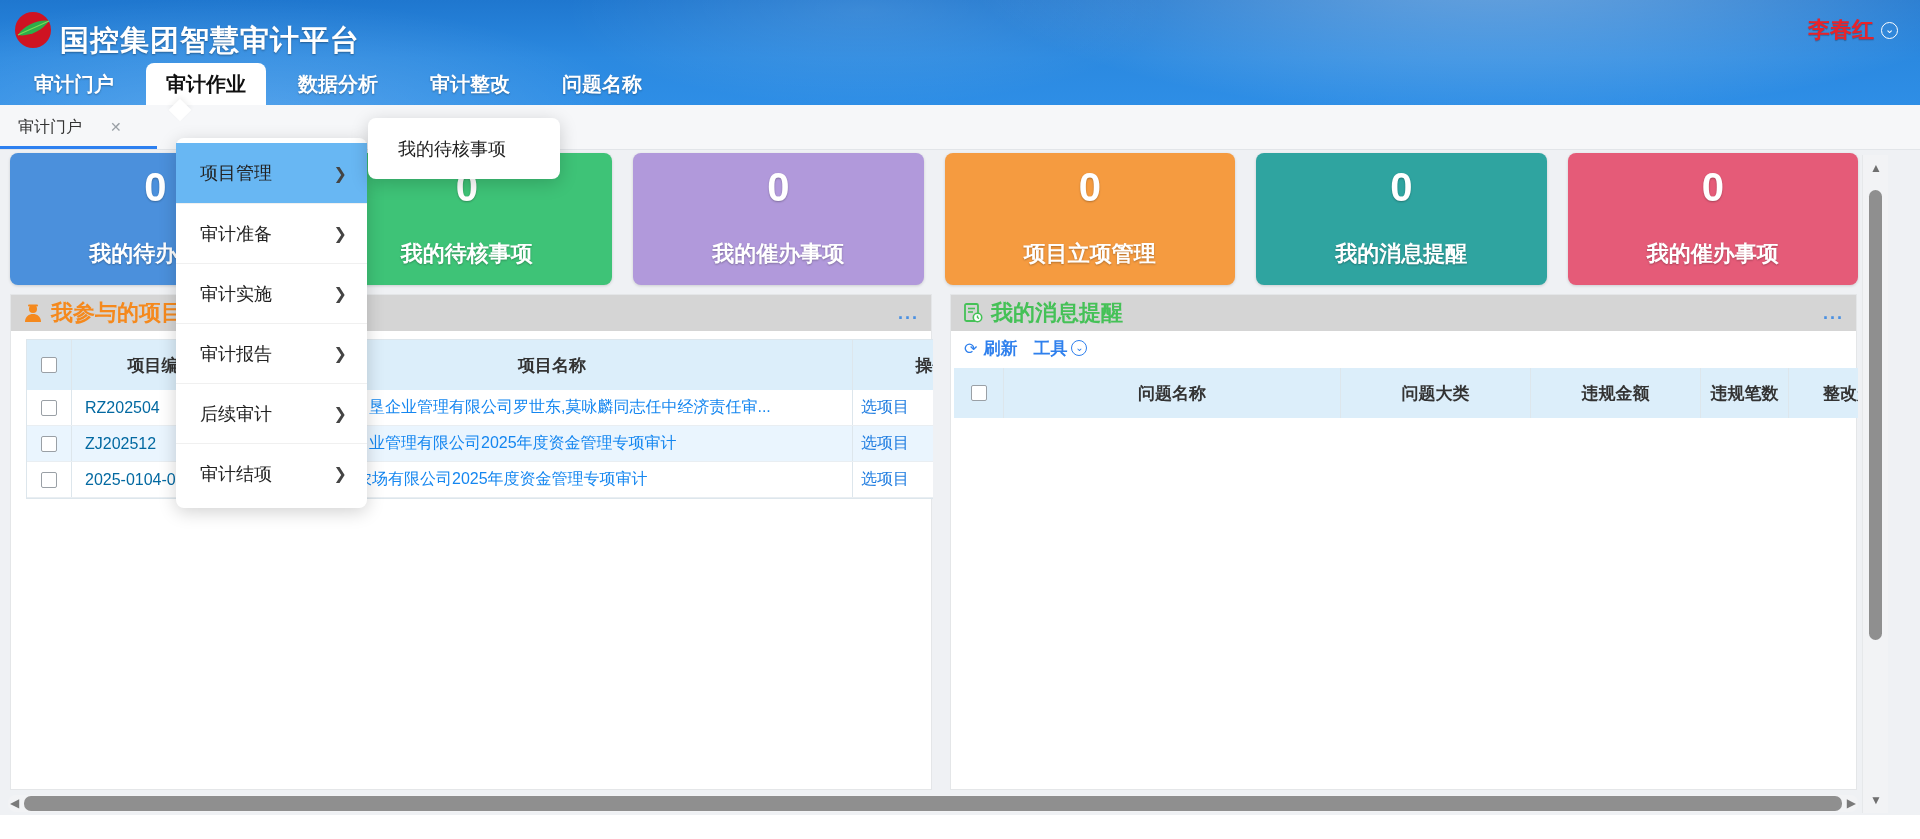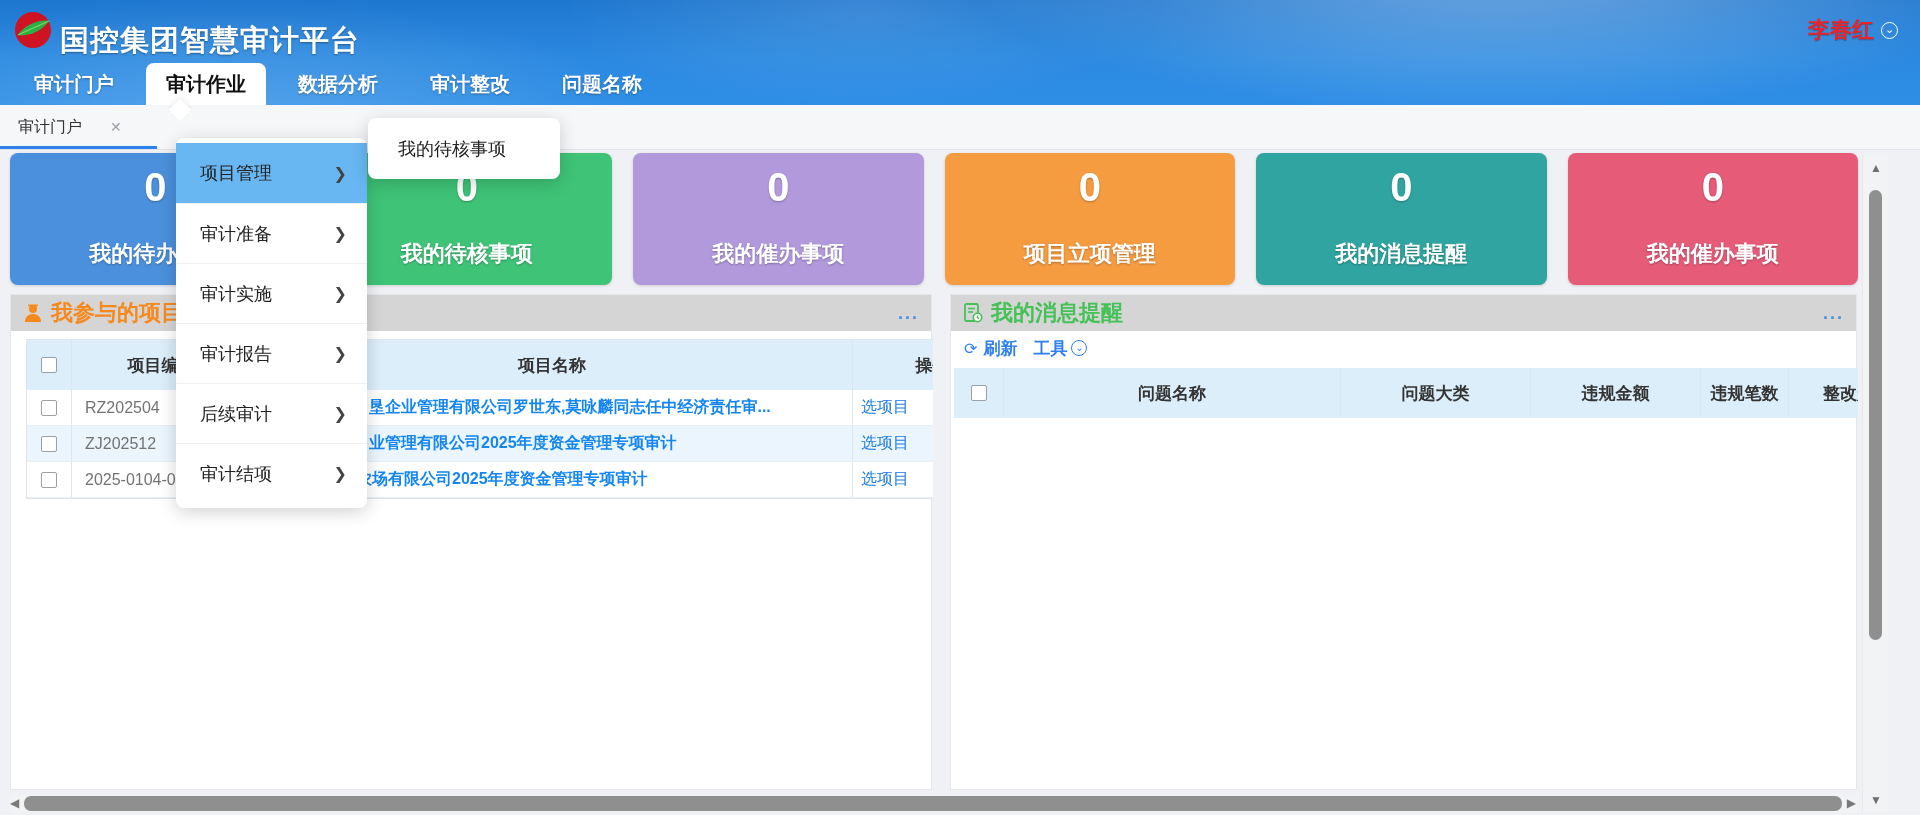--- a/index.html
+++ b/index.html
@@ -66,24 +66,24 @@
 
   
   .gtable { overflow:hidden; }
   .trow { display:flex; }
   .tcell { flex:0 0 auto; display:flex; align-items:center; overflow:hidden;
     white-space:nowrap; border-right:1px solid #dde6ec; }
   .thead .trow { background:#dceefa; height:50px; }
   .thead .tcell { justify-content:center; font-size:17px; font-weight:bold; color:#333; }
   .tbody .trow { height:36px; background:#fff; border-bottom:1px solid #e9eef2; }
   .tbody .trow.stripe { background:#eaf5fe; }
-  .cell-left { justify-content:flex-start; padding-left:13px; font-size:16px; color:#737373;text-align:right; }
+  .cell-left { justify-content:flex-start; padding-left:13px; font-size:16px; color:#0369a1;text-align:right; }
   .cell-name { justify-content:flex-start; padding-left:8px; }
   .cell-name.indent { padding-left:117px; }
-  .name-link { color:#1486f0; font-size:16px; font-weight:bold; cursor:pointer; overflow:hidden; white-space:nowrap; }
+  .name-link { color:#1486f0; font-size:16px; font-weight:normal; cursor:pointer; overflow:hidden; white-space:nowrap; }
   .action-link { color:#1e7ce0; font-size:16px; cursor:pointer; }
   .ltable { position:absolute; left:15px; top:44px; width:907px;
     border:1px solid #dde6ec; border-right:none; }
   .rtable { position:absolute; left:3px; top:73px; width:904px; }
   .checkbox { width:16px; height:16px; border:1.5px solid #9aa0a6; border-radius:2px;
     background:#fff; display:inline-block; cursor:pointer; }
   .cell-check { justify-content:center; }
 
   .r-toolbar { position:absolute; left:13px; top:40px; height:26px; display:flex;
     align-items:center; gap:6px; color:#2f80ed; font-size:17px; font-weight:bold; }

